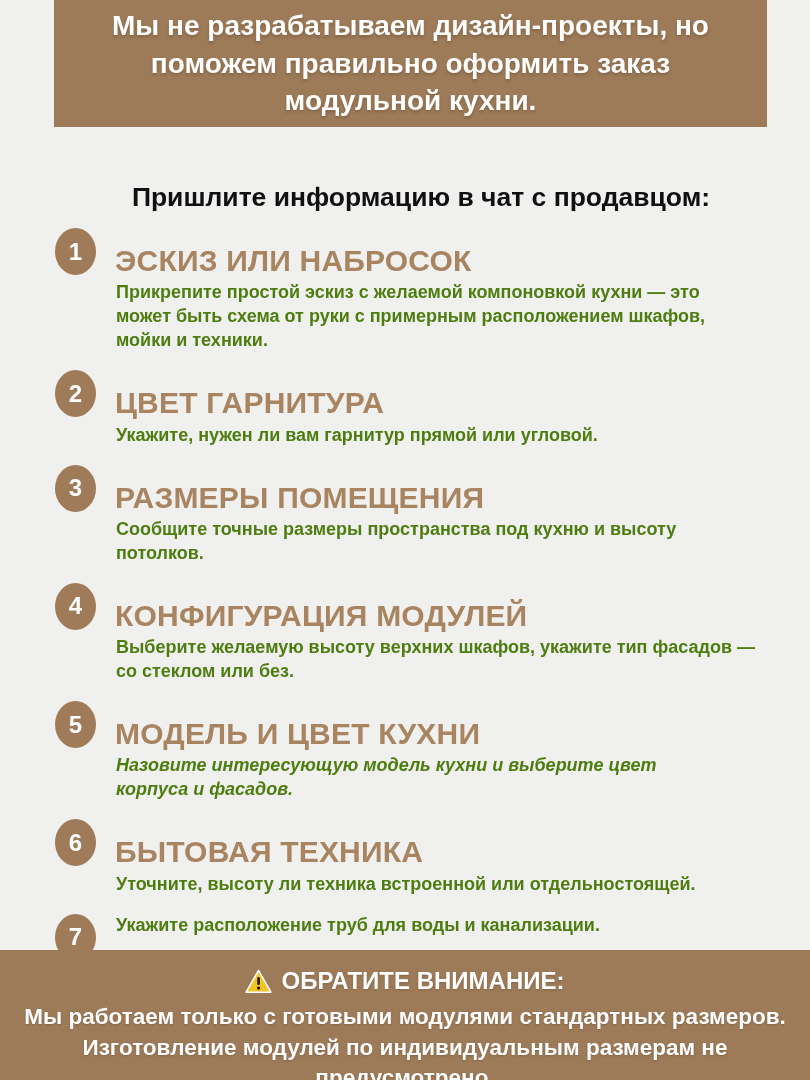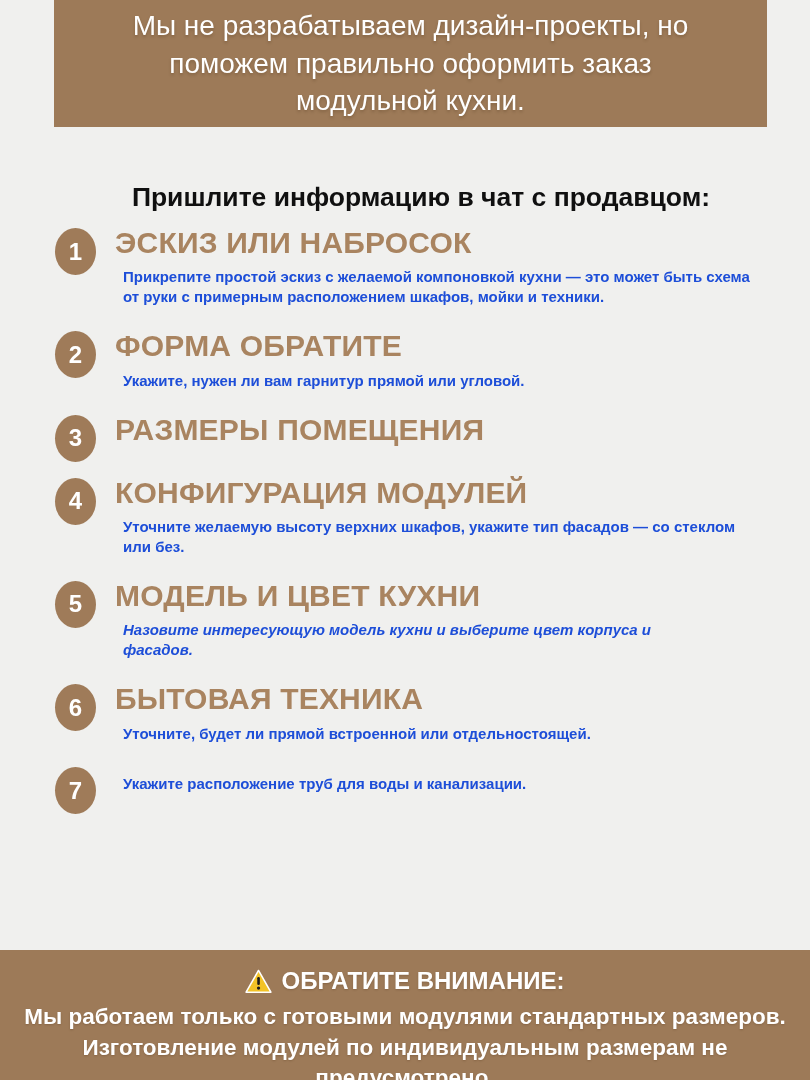--- a/index.html
+++ b/index.html
@@ -15,21 +15,21 @@
 
   
   .top-banner {
     position: absolute; top: 0; left: 54px;
     width: 713px; height: 127px;
     background: #9d7a58;
     display: flex; align-items: center; justify-content: center;
   }
   .top-banner-text {
     margin: 0; max-width: 600px;
-    color: #ffffff; font-weight: normal; font-size: 28px; line-height: 1.34;
+    color: #ffffff; font-weight: bold; font-size: 28px; line-height: 1.34;
     text-align: center;
     text-shadow: 0 2px 3px rgba(70,45,20,0.28);
   }
 
   
   .intro-heading {
     position: absolute; top: 166px; left: 0;
     width: 100%; margin: 16px;
     text-align: center;
     font-size: 26.5px; font-weight: bold; color: #101010;
@@ -46,28 +46,28 @@
     flex: 0 0 auto;
     width: 41px; height: 47px;
     border-radius: 50%;
     background: #9f7b59;
     color: #ffffff; font-size: 24px; font-weight: bold;
     display: flex; align-items: center; justify-content: center;
     margin-top: 1px;
   }
   .step-content { min-width: 0; }
   .step-title {
-    margin: 0 0 4px 0;
+    margin: 18px 0 4px 0;
     color: #a98460; font-size: 30px; font-weight: bold;
     line-height: 1.08; letter-spacing: 0.2px;
     white-space: nowrap;
   }
   .step-desc {
-    margin: 8px;
-    color: #1d4ed8; font-size: 15px; font-weight: bold;
+    margin: 1px;
+    color: #4d7c0f; font-size: 18px; font-weight: bold;
     line-height: 1.33;
     max-width: 640px;
   }
   .step:nth-child(5) .step-desc { max-width: 600px; font-style: italic; }
   .step:nth-child(6) .step-desc { max-width: 720px; }
 
   
   .notice {
     position: absolute; bottom: 0; left: 0;
     width: 810px; height: 130px;
@@ -105,53 +105,54 @@
     <div class="step-number">1</div>
     <div class="step-content">
       <h3 class="step-title">ЭСКИЗ ИЛИ НАБРОСОК</h3>
       <p class="step-desc">Прикрепите простой эскиз с желаемой компоновкой кухни — это может быть схема от руки с примерным расположением шкафов, мойки и техники.</p>
     </div>
   </div>
 
   <div class="step">
     <div class="step-number">2</div>
     <div class="step-content">
-      <h3 class="step-title">ФОРМА ОБРАТИТЕ</h3>
+      <h3 class="step-title">ЦВЕТ ГАРНИТУРА</h3>
       <p class="step-desc">Укажите, нужен ли вам гарнитур прямой или угловой.</p>
     </div>
   </div>
 
   <div class="step">
     <div class="step-number">3</div>
     <div class="step-content">
       <h3 class="step-title">РАЗМЕРЫ ПОМЕЩЕНИЯ</h3>
+      <p class="step-desc">Сообщите точные размеры пространства под кухню и высоту потолков.</p>
     </div>
   </div>
 
   <div class="step">
     <div class="step-number">4</div>
     <div class="step-content">
       <h3 class="step-title">КОНФИГУРАЦИЯ МОДУЛЕЙ</h3>
-      <p class="step-desc">Уточните желаемую высоту верхних шкафов, укажите тип фасадов — со стеклом или без.</p>
+      <p class="step-desc">Выберите желаемую высоту верхних шкафов, укажите тип фасадов — со стеклом или без.</p>
     </div>
   </div>
 
   <div class="step">
     <div class="step-number">5</div>
     <div class="step-content">
       <h3 class="step-title">МОДЕЛЬ И ЦВЕТ КУХНИ</h3>
       <p class="step-desc">Назовите интересующую модель кухни и выберите цвет корпуса и фасадов.</p>
     </div>
   </div>
 
   <div class="step">
     <div class="step-number">6</div>
     <div class="step-content">
       <h3 class="step-title">БЫТОВАЯ ТЕХНИКА</h3>
-      <p class="step-desc">Уточните, будет ли прямой встроенной или отдельностоящей.</p>
+      <p class="step-desc">Уточните, высоту ли техника встроенной или отдельностоящей.</p>
     </div>
   </div>
 
   <div class="step">
     <div class="step-number">7</div>
     <div class="step-content">
       <p class="step-desc">Укажите расположение труб для воды и канализации.</p>
     </div>
   </div>
 

